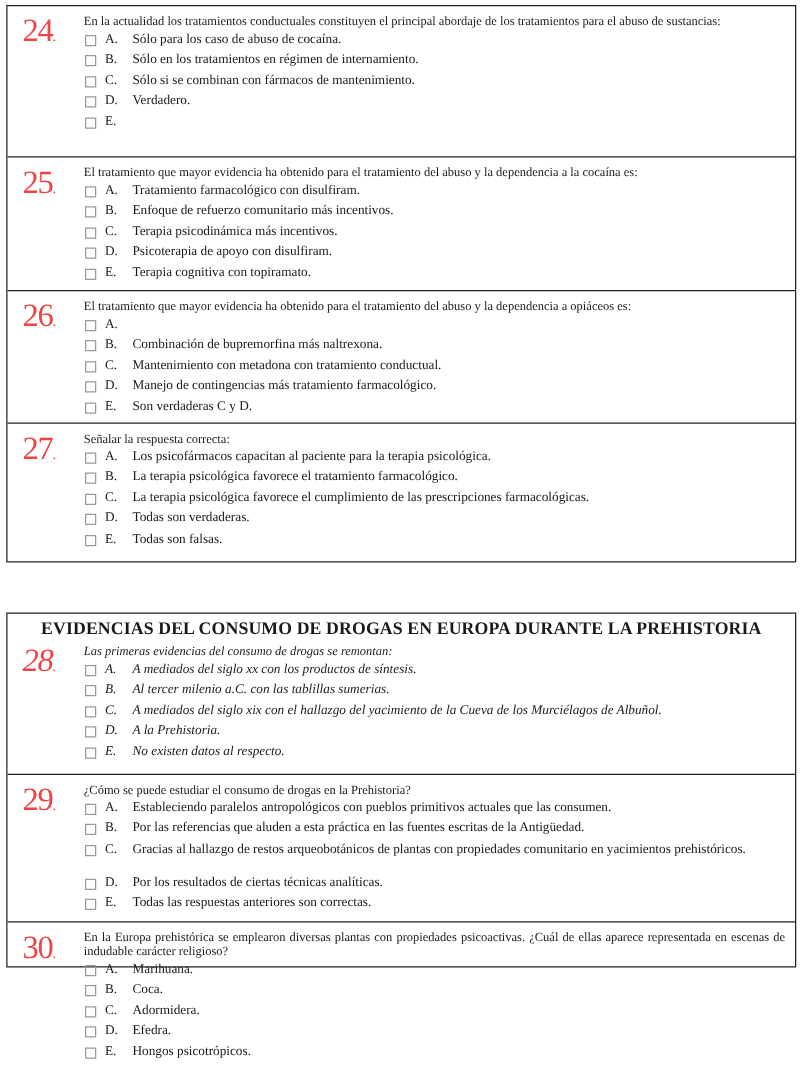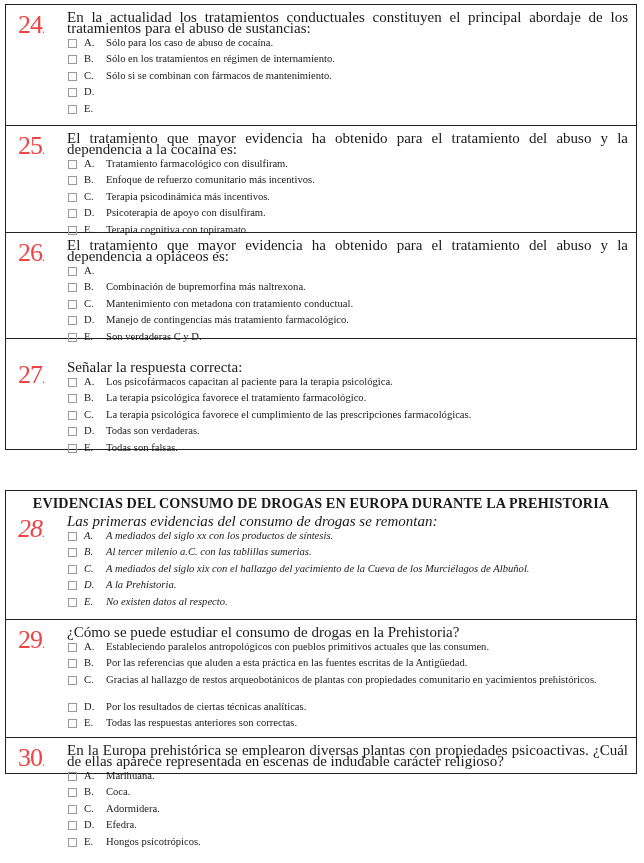--- a/index.html
+++ b/index.html
@@ -26,40 +26,40 @@
   }
   .q:last-child { border-bottom: none; }
   .qnum {
     position: absolute; left: 12px; top: 7px;
     font-size: 26px; line-height: 26px; letter-spacing: -1px;
     color: #ef4444;
   }
   .qnum .dot { font-size: 12px; letter-spacing: 0; }
   .stem {
     margin-left: 61px; margin-right: 8px;
-    font-size: 15px; line-height: 11px; padding-top: 7px;
+    font-size: 10px; line-height: 11px; padding-top: 7px;
     text-align: justify;
   }
   .opts { margin-left: 62px; margin-top: 3px; }
   .opt {
     display: flex; align-items: flex-start;
     font-size: 10.6px; line-height: 11px; min-height: 16.4px;
   }
   .cb {
     width: 7px; height: 7px; border: 1px solid #9a9a9a;
     margin-top: 2px; margin-right: 7px; flex: none; cursor: pointer;
   }
   .letter { width: 22px; flex: none; }
   .otext { flex: 1; margin-right: 8px; text-align: justify; }
   .opt.wrap { min-height: 27px; }
 
   #q24 { height: 121px; }
   #q25 { height: 107px; }
   #q26 { height: 106px; }
-  #q27 { height: 110px; margin-top: 16px; }
+  #q27 { height: 110px; }
   #q28 { height: 107px; font-style: italic; }
   #q29 { height: 118px; }
   #q30 { height: 119px; }
 </style>
 </head>
 <body>
 
 <div class="box" id="box1">
 
   <div class="q" id="q24">
@@ -77,20 +77,21 @@
           <span class="otext">Sólo en los tratamientos en régimen de internamiento.</span>
         </div>
       <div class="opt">
           <span class="cb"></span>
           <span class="letter">C.</span>
           <span class="otext">Sólo si se combinan con fármacos de mantenimiento.</span>
         </div>
       <div class="opt">
           <span class="cb"></span>
           <span class="letter">D.</span>
+          <span class="otext">Verdadero.</span>
         </div>
       <div class="opt">
           <span class="cb"></span>
           <span class="letter">E.</span>
         </div>
     </div>
   </div>
 
   <div class="q" id="q25">
     <div class="qnum"><span>25</span><span class="dot">.</span></div>

